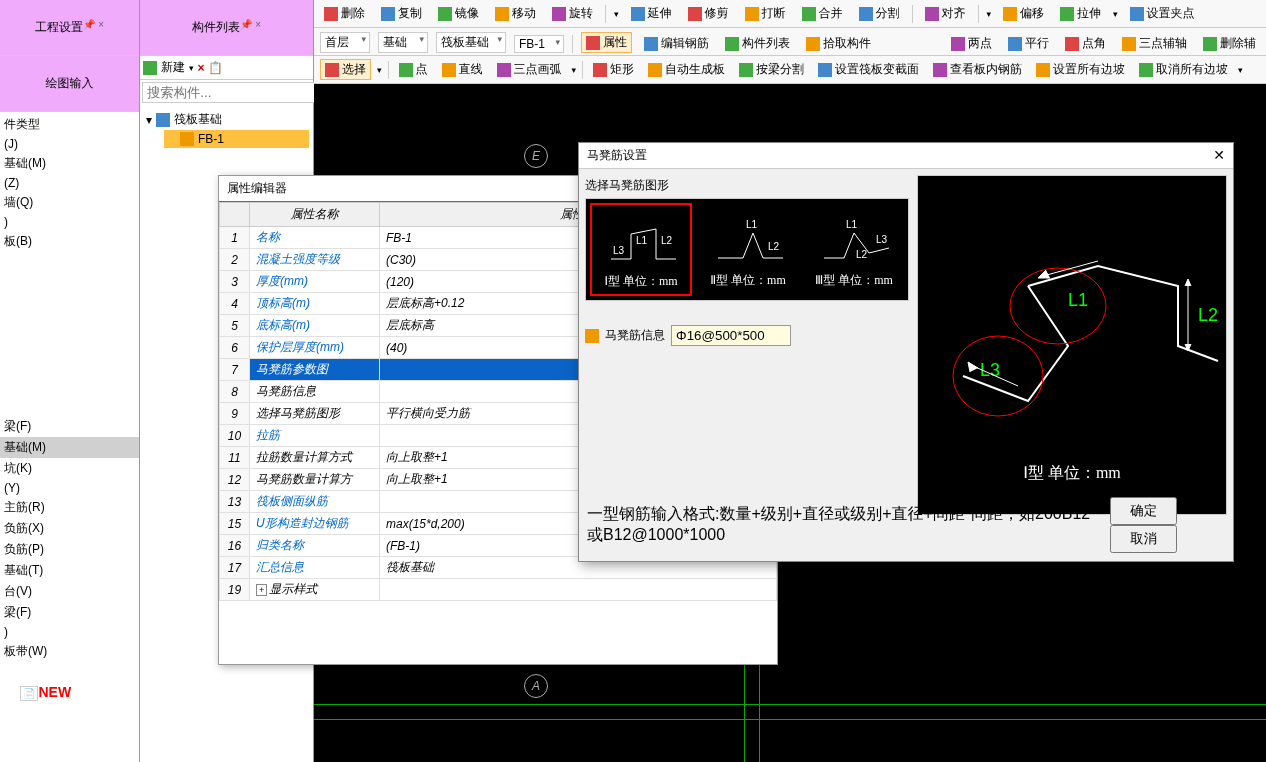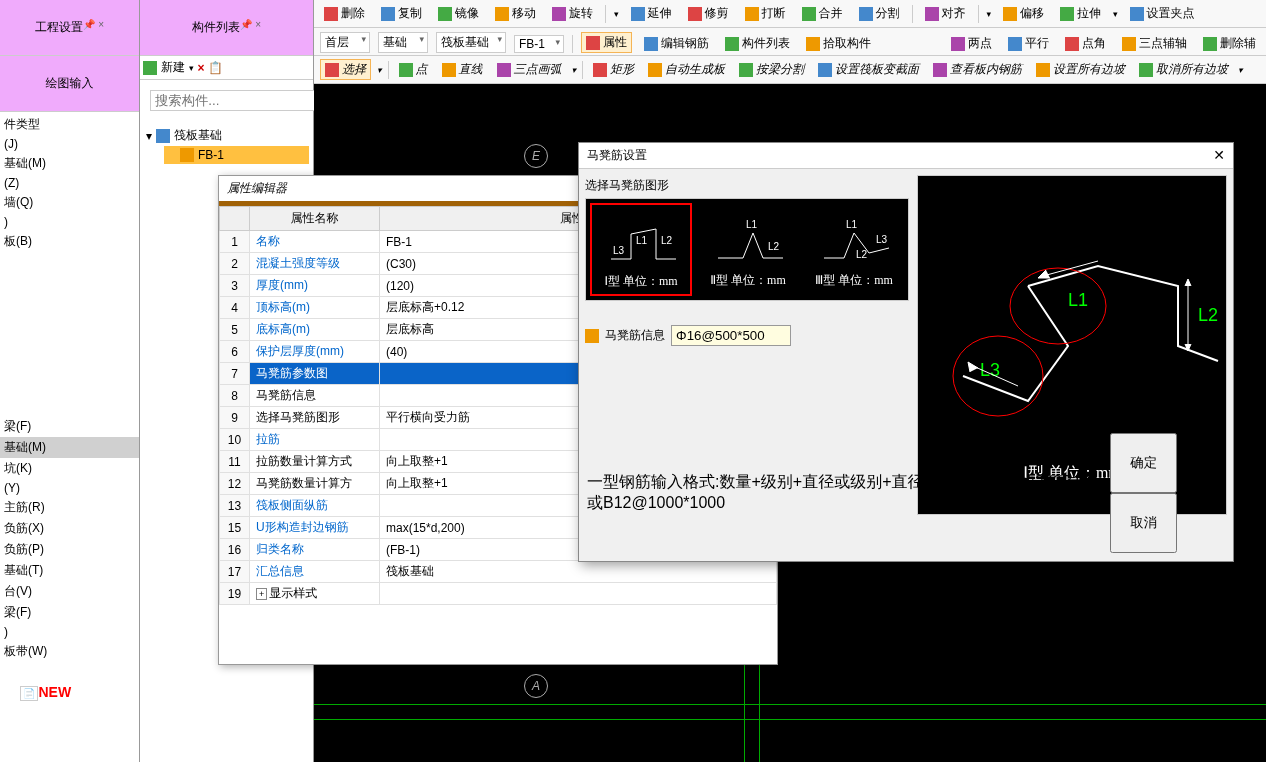--- a/index.html
+++ b/index.html
@@ -1,44 +1,44 @@
 <!DOCTYPE html>
 <html><head>
 <meta charset="utf-8">
 <style>
 * { box-sizing: border-box; margin: 0; padding: 0; font-family: "Microsoft YaHei", SimSun, sans-serif; }
 body { width: 1266px; height: 762px; background: #f0f0f0; overflow: hidden; position: relative; font-size: 12px; }
 .topbar2 { display: flex; gap: 8px; padding: 2px 6px; background: #f8f8f8; border-bottom: 1px solid #ccc; align-items: center; height: 28px; position: absolute; left: 314px; top: 0; right: 0; }
 .topbar3 { display: flex; gap: 8px; padding: 2px 6px; background: #f8f8f8; border-bottom: 1px solid #ccc; align-items: flex-end; height: 28px; position: absolute; left: 314px; top: 28px; right: 0; }
-.topbar4 { display: flex; gap: 6px; padding: 2px 6px; background: #f8f8f8; border-bottom: 1px solid #ccc; align-items: center; height: 28px; position: absolute; left: 314px; top: 56px; right: 0; font-style: italic; }
+.topbar4 { display: flex; gap: 6px; padding: 2px 6px; background: #f8f8f8; border-bottom: 1px solid #ccc; align-items: center; height: 28px; position: absolute; left: 314px; top: 56px; right: 0; }
 .tb-item { display: inline-flex; align-items: center; gap: 3px; padding: 1px 4px; cursor: pointer; white-space: nowrap; }
 .tb-item.active { border: 1px solid #f5b455; background: #fff0d0; }
 .tb-sep { width: 1px; height: 18px; background: #ccc; }
 .ic { width: 14px; height: 14px; display: inline-block; background: #888; }
 .ic.red { background: #d44; } .ic.blue { background: #48c; } .ic.green { background: #4a4; } .ic.purple { background: #a4a; } .ic.orange { background: #e90; }
 .left-panel { position: absolute; left: 0; top: 0; width: 140px; height: 762px; background: #fff; border-right: 1px solid #999; }
 .panel-title { background: #f0abfc; border-bottom: 1px solid #ccc; padding: 19px 6px; display: flex; justify-content: center; }
 .pin { font-size: 10px; color: #666; }
 .left-list { padding: 2px 0; }
 .left-list div { padding: 2px 4px; cursor: pointer; }
 .left-list div.sel { background: #d0d0d0; }
 .new-badge { margin-left: 20px; margin-top: 20px; }
 .mid-panel { position: absolute; left: 140px; top: 0; width: 174px; height: 762px; background: #fff; border-right: 1px solid #999; }
 .mid-toolbar { display: flex; gap: 4px; padding: 3px; border-bottom: 1px solid #ccc; align-items: center; }
-.search-box { width: 100%; padding: 2px 4px; border: 1px solid #ccc; margin: 10px; }
+.search-box { width: 100%; padding: 2px 4px; border: 1px solid #ccc; margin: 2px; }
 .tree { padding: 4px; }
 .tree-node { padding: 2px 2px 2px 16px; cursor: pointer; display: flex; align-items: center; gap: 4px; }
 .tree-node.sel { background: #ffc040; }
 .tree-root { padding-left: 2px; }
 .canvas { position: absolute; left: 314px; top: 84px; right: 0; bottom: 0; background: #000; }
 .canvas .circ { position: absolute; width: 24px; height: 24px; border: 1px solid #aaa; border-radius: 50%; color: #aaa; text-align: center; line-height: 22px; font-style: italic; }
 .gridline { position: absolute; background: #0a0; }
 .prop-editor { position: absolute; left: 218px; top: 175px; width: 560px; height: 490px; background: #fff; border: 1px solid #999; box-shadow: 2px 2px 8px rgba(0,0,0,0.3); z-index: 5; }
-.prop-title { padding: 4px 8px; border-bottom: 5px solid #a16207; font-style: italic; }
-.prop-table { width: 100%; border-collapse: collapse; }
+.prop-title { padding: 4px 8px; border-bottom: 1px solid #a16207; }
+.prop-table { width: 100%; border-collapse: collapse; font-style: italic; }
 .prop-table th { background: #f0f0f0; border: 1px solid #ccc; padding: 3px 6px; font-weight: normal; }
 .prop-table td { border: 1px solid #e0e0e0; padding: 2px 6px; }
 .prop-table td.rownum { text-align: center; width: 30px; background: #f8f8f8; }
 .prop-table tr.selrow td { background: #0a64c8; color: #fff; }
 .prop-table tr.selrow td.rownum { background: #f8f8f8; color: #000; }
 .prop-table .link { color: #0066cc; }
 .dialog { position: absolute; left: 578px; top: 142px; width: 656px; height: 420px; background: #f0f0f0; border: 1px solid #888; box-shadow: 3px 3px 12px rgba(0,0,0,0.4); z-index: 10; }
 .dlg-title { display: flex; justify-content: space-between; padding: 4px 8px; background: #fff; border-bottom: 1px solid #ccc; }
 .dlg-close { cursor: pointer; font-size: 14px; }
 .dlg-body { display: flex; padding: 6px; gap: 8px; }
@@ -47,21 +47,21 @@
 .type-row { display: flex; gap: 6px; background: #000; padding: 4px; border: 1px solid #ccc; }
 .type-cell { flex: 1; background: #000; border: 1px solid #000; text-align: center; cursor: pointer; padding: 4px 0; }
 .type-cell.sel { border: 2px solid #f00; }
 .type-cell svg { display: block; margin: 0 auto; }
 .type-txt { color: #fff; font-family: SimSun; margin-top: 4px; }
 .info-row { margin-top: 24px; display: flex; align-items: center; gap: 6px; }
 .info-row input { border: 1px solid #999; background: #fffde0; padding: 2px 4px; width: 120px; }
 .dlg-right { width: 310px; height: 340px; background: #000; border: 1px solid #ccc; position: relative; }
 .dlg-right .preview-txt { position: absolute; bottom: 30px; left: 0; right: 0; text-align: center; color: #fff; font-family: SimSun; font-size: 16px; }
 .dlg-foot { position: absolute; bottom: 8px; left: 8px; right: 8px; display: flex; justify-content: space-between; align-items: center; }
-.dlg-foot button { padding: 19px 18px; margin-left: 8px; cursor: pointer; }
+.dlg-foot button { padding: 3px 18px; margin-left: 8px; cursor: pointer; }
 .combo { border: 1px solid #ccc; padding: 1px 16px 1px 4px; background: #fff; cursor: pointer; position: relative; }
 .combo::after { content: "▾"; position: absolute; right: 3px; font-size: 9px; color: #666; }
 </style>
 </head>
 <body>
 
 <div class="left-panel">
   <div class="panel-title">
     <span>工程设置</span>
     <span class="pin">📌 ×</span>

